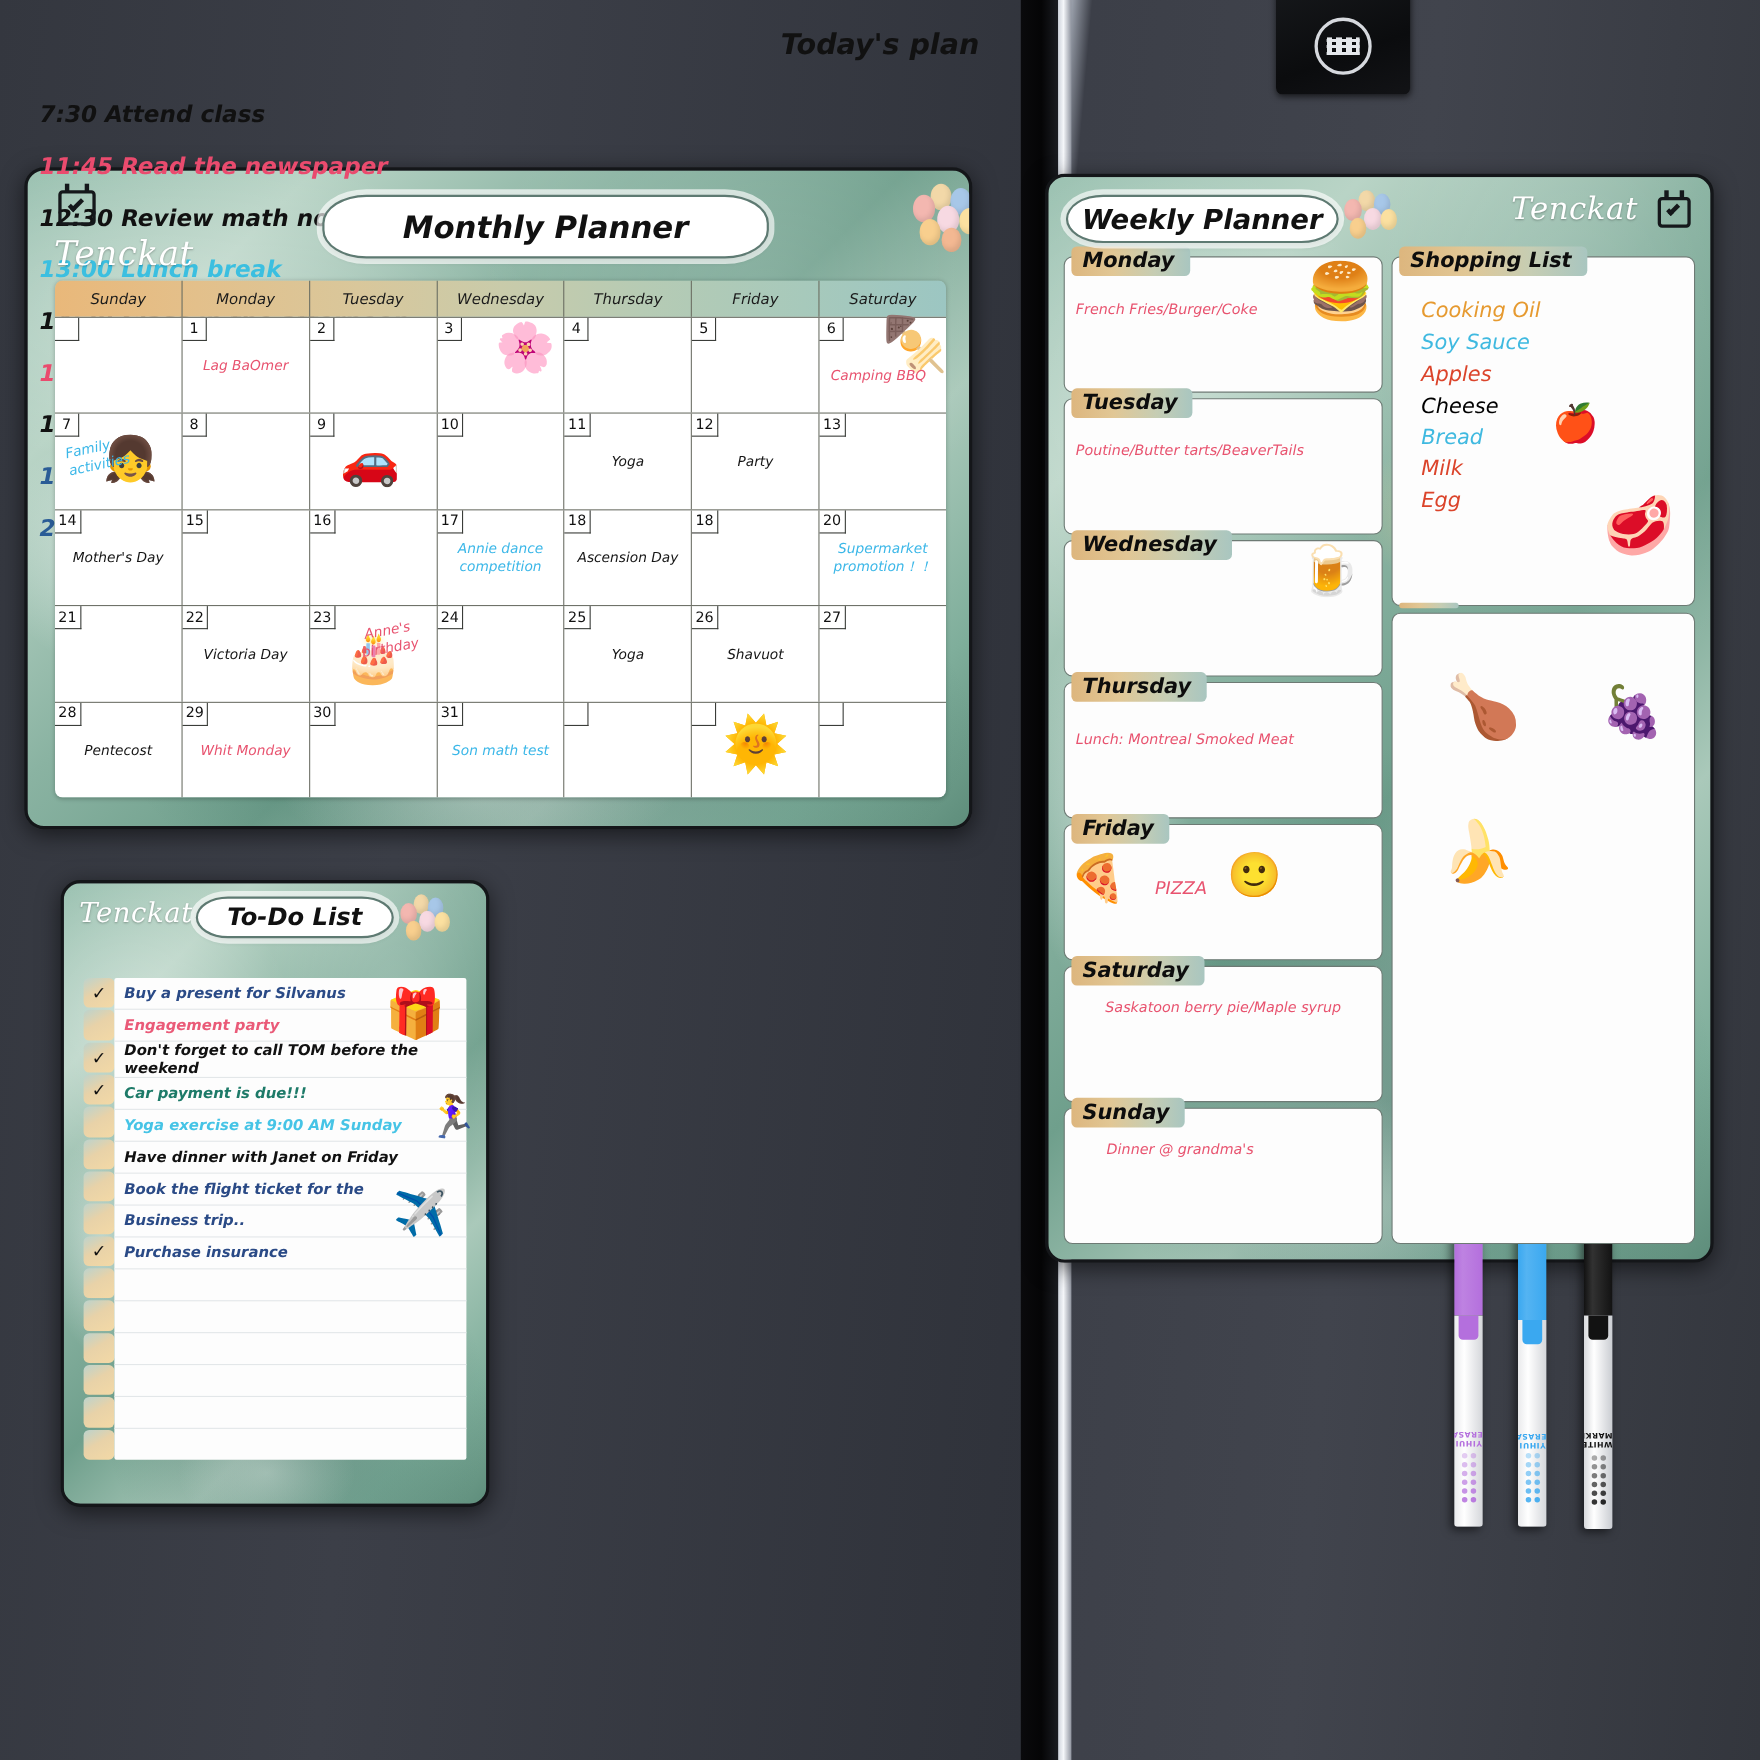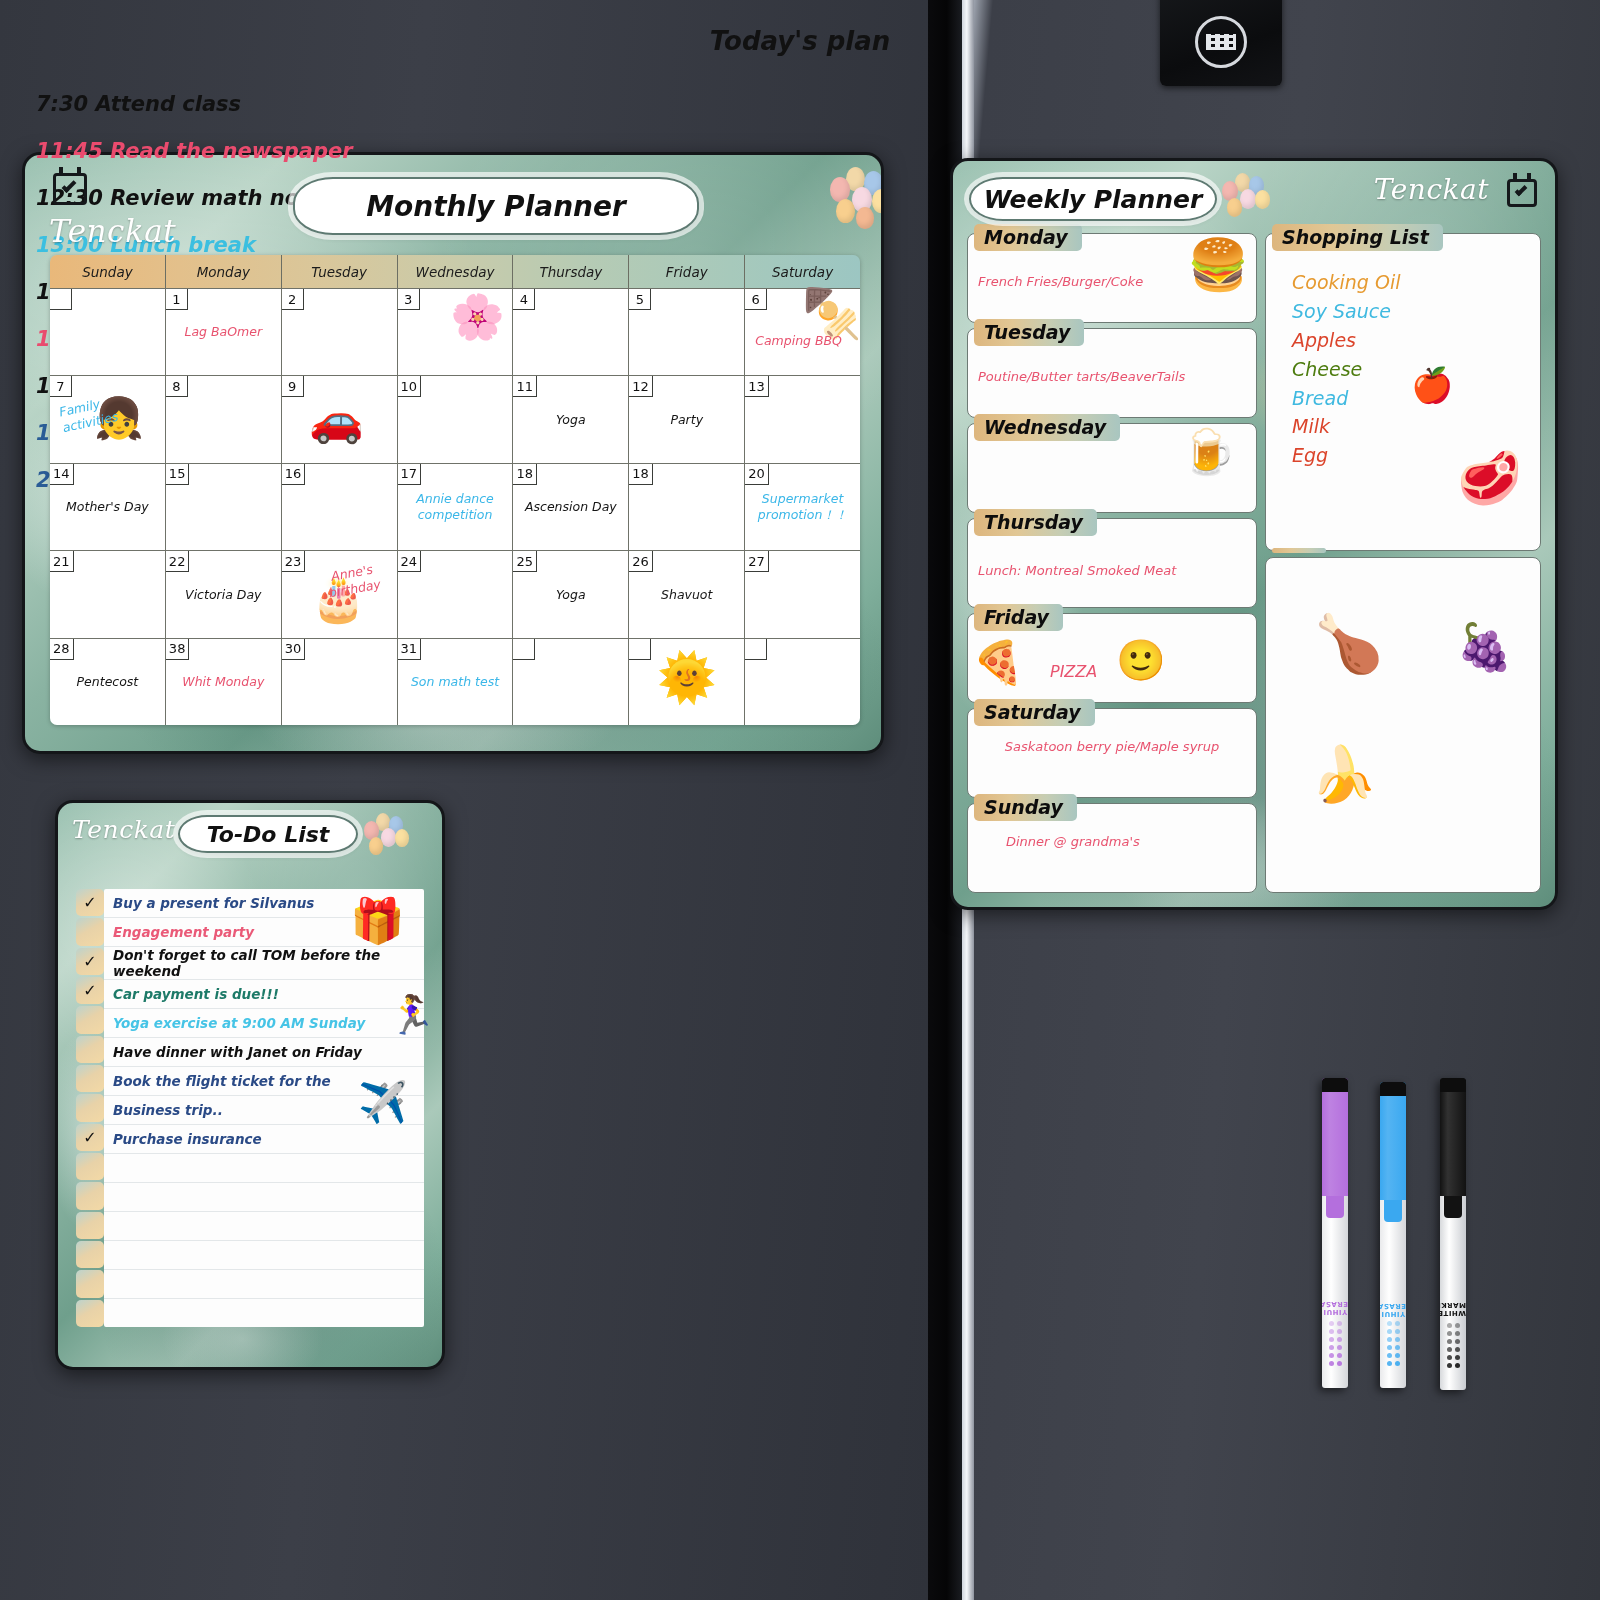--- a/index.html
+++ b/index.html
@@ -49,21 +49,21 @@
     overflow:hidden;
   }
   .board::after { content:""; position:absolute; inset:0; pointer-events:none;
     background:
       radial-gradient(ellipse 18% 26% at 9% 58%, rgba(245,250,248,.5), transparent 70%),
       radial-gradient(ellipse 22% 10% at 62% 31%, rgba(219,205,155,.55), transparent 70%),
       radial-gradient(ellipse 30% 14% at 48% 95%, rgba(230,238,233,.35), transparent 70%);
   }
 
   #monthly { left:22px; top:152px; width:862px; height:602px; }
-  #weekly  { left:950px; top:158px; width:608px; height:752px; }
+  #weekly  { left:950px; top:158px; width:608px; height:990px; }
   #todo    { left:55px;  top:800px; width:390px; height:570px; }
   #today   { left:478px; top:795px; width:388px; height:575px;
     background:#fdfdfd; border:3px solid #141619; border-radius:16px;
     box-shadow:0 5px 20px rgba(0,0,0,.55); }
   #today::after{ display:none; }
 
   
   .brand { position:absolute; color:#fff; font-family:"DejaVu Serif", serif;
     font-style:italic; letter-spacing:.5px; text-shadow:0 1px 2px rgba(0,0,0,.3);
     z-index:6; }
@@ -329,21 +329,21 @@
             <div class="cell">
               <div class="daynum">27</div>
             </div>
           </div>
           <div class="wk">
             <div class="cell">
               <div class="daynum">28</div>
               <div class="ev black">Pentecost</div>
             </div>
             <div class="cell">
-              <div class="daynum">38</div>
+              <div class="daynum">29</div>
               <div class="ev red">Whit Monday</div>
             </div>
             <div class="cell">
               <div class="daynum">30</div>
             </div>
             <div class="cell">
               <div class="daynum">31</div>
               <div class="ev blue">Son math test</div>
             </div>
             <div class="cell">
@@ -412,21 +412,21 @@
         </div>
       </div>
 
     <div id="wk-right">
       <div class="shopbox" id="shop-top">
         <div class="daylabel">Shopping List</div>
         <div id="shop-items">
             <div class="shop-item" style="color: rgb(230, 154, 48);">Cooking Oil</div>
             <div class="shop-item" style="color: rgb(63, 185, 224);">Soy Sauce</div>
             <div class="shop-item" style="color: rgb(219, 68, 43);">Apples</div>
-            <div class="shop-item" style="color: #4d7c0f;">Cheese</div>
+            <div class="shop-item" style="color: #000000;">Cheese</div>
             <div class="shop-item" style="color: rgb(63, 185, 224);">Bread</div>
             <div class="shop-item" style="color: rgb(219, 68, 43);">Milk</div>
             <div class="shop-item" style="color: rgb(219, 68, 43);">Egg</div>
           </div>
         <div class="wk-sticker" style="right:86px;top:134px;font-size:34px;">🍎</div>
         <div class="wk-sticker" style="right:18px;top:218px;font-size:52px;">🥩</div>
       </div>
       <div class="shopbox" id="shop-bottom">
         <div class="daylabel" style="padding:2px 32px 3px 22px;"></div>
         <div class="wk-sticker" style="left:48px;top:58px;font-size:56px;">🍗</div>

